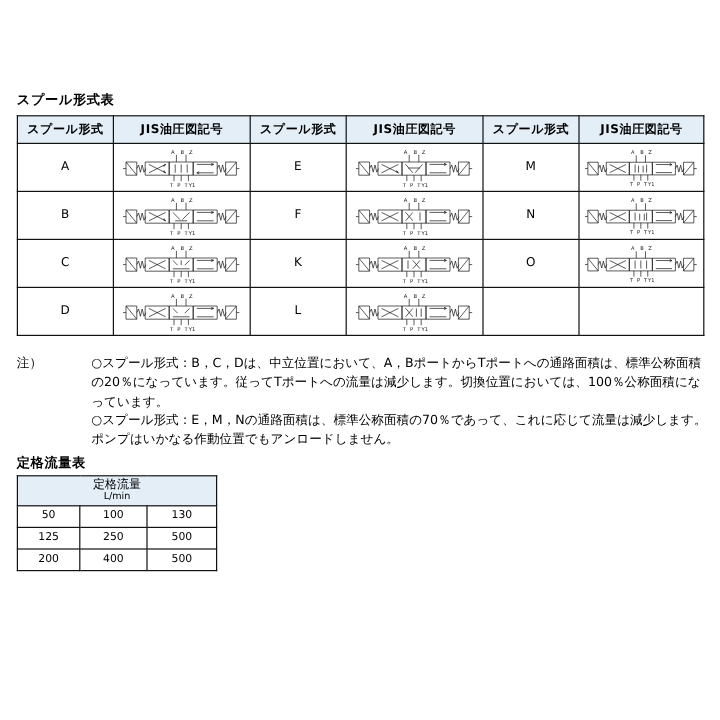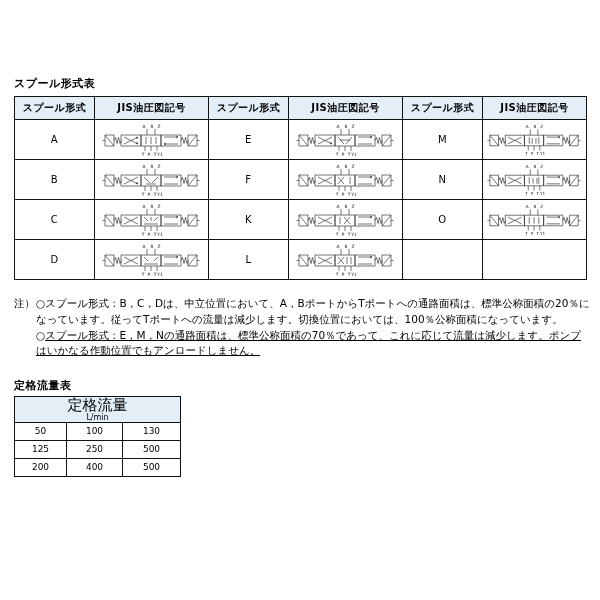--- a/index.html
+++ b/index.html
@@ -96,24 +96,24 @@
     display: flex;
     align-items: flex-start;
   }
   .note-marker {
     width: 22px;
     flex: 0 0 22px;
   }
   .note-body {
     flex: 1 1 auto;
     text-indent: 0;
+    margin-left: 40px;
   }
   .note-sub {
     padding-left: 22px;
-    text-decoration: underline;
   }
   .circ {
     display: inline-block;
   }
 
   
   #flow-table {
     position: absolute;
     left: 14px;
     top: 396px;
@@ -129,21 +129,21 @@
     height: 17px;
     line-height: 1.1;
   }
   #flow-table th {
     background: #e3eef7;
     font-weight: normal;
   }
   #flow-table th.grouphead {
     height: 24px;
   }
-  .grouphead .g1 { font-size: 15px; display: block; }
+  .grouphead .g1 { font-size: 10px; display: block; }
   .grouphead .g2 { font-size: 8px; display: block; }
 
   
   svg.jis { display: block; }
   svg.jis line, svg.jis path, svg.jis rect, svg.jis circle {
     stroke: #1a1a1a;
     fill: none;
     vector-effect: non-scaling-stroke;
   }
   svg.jis text {

